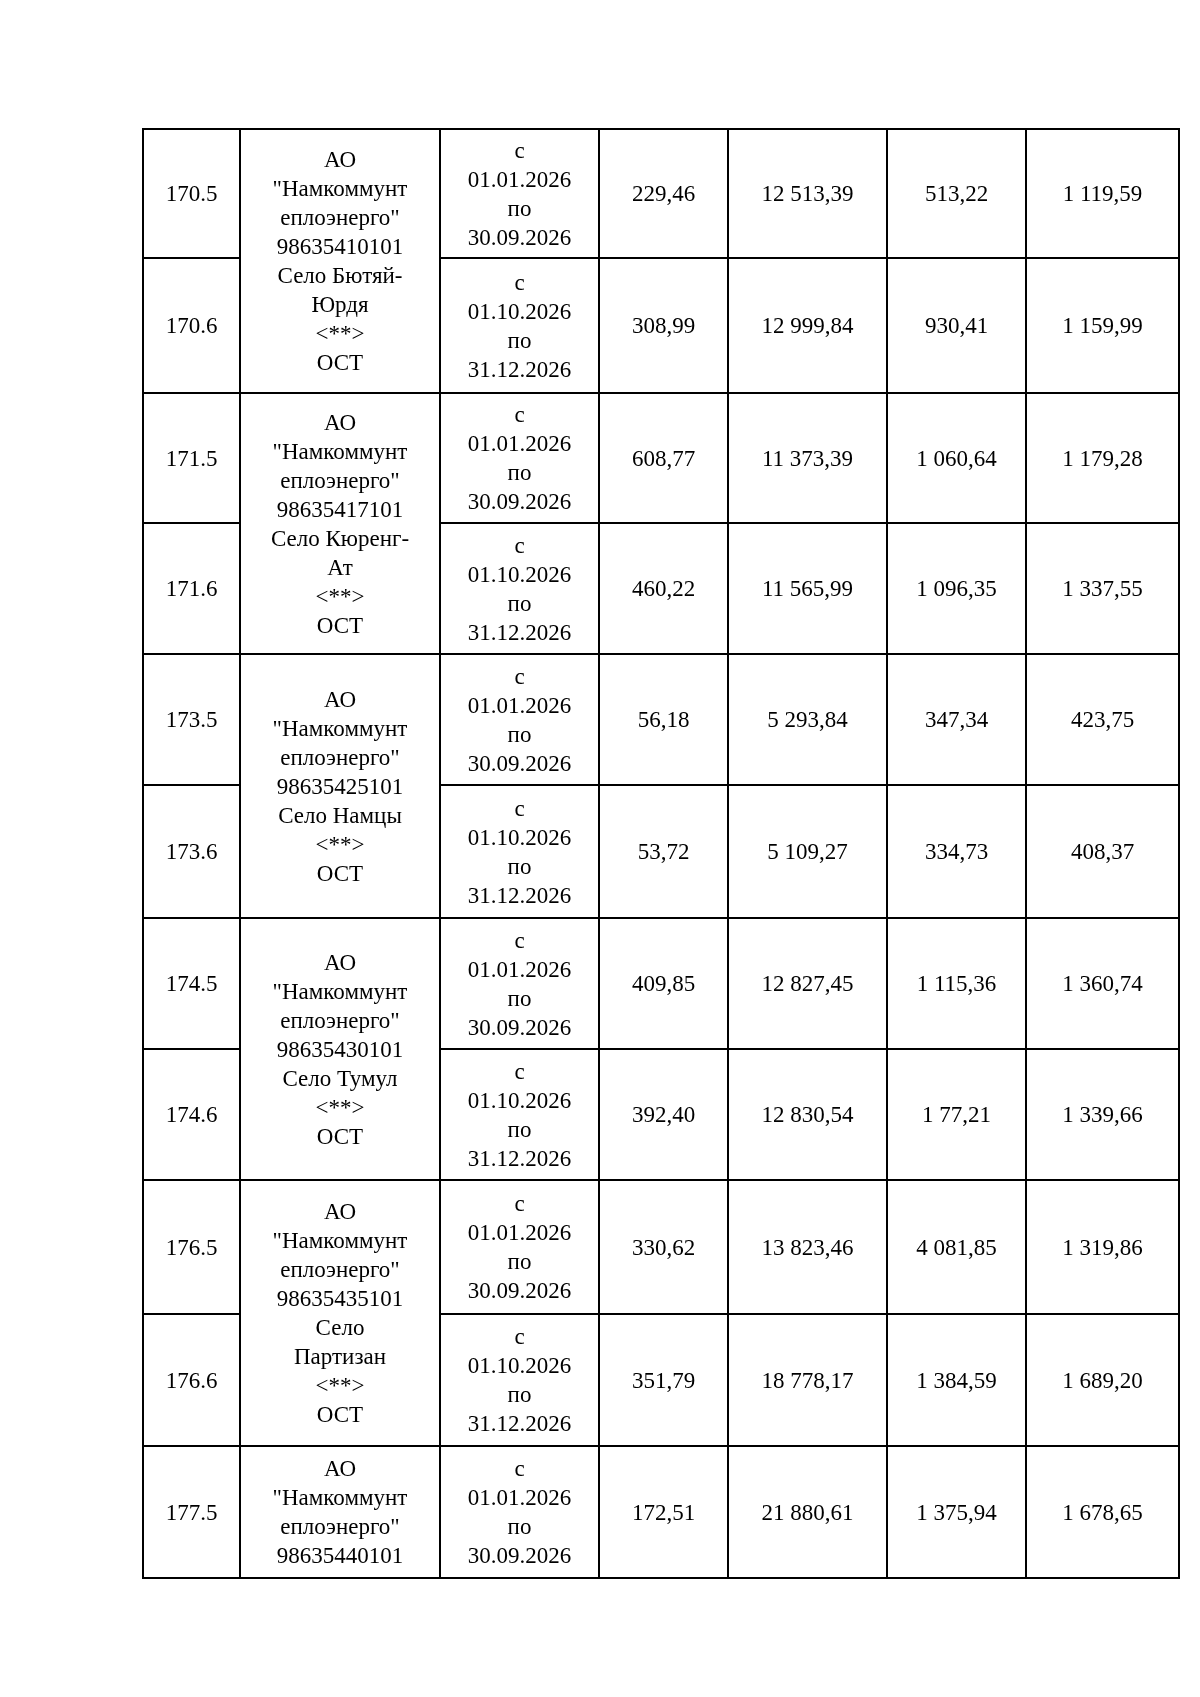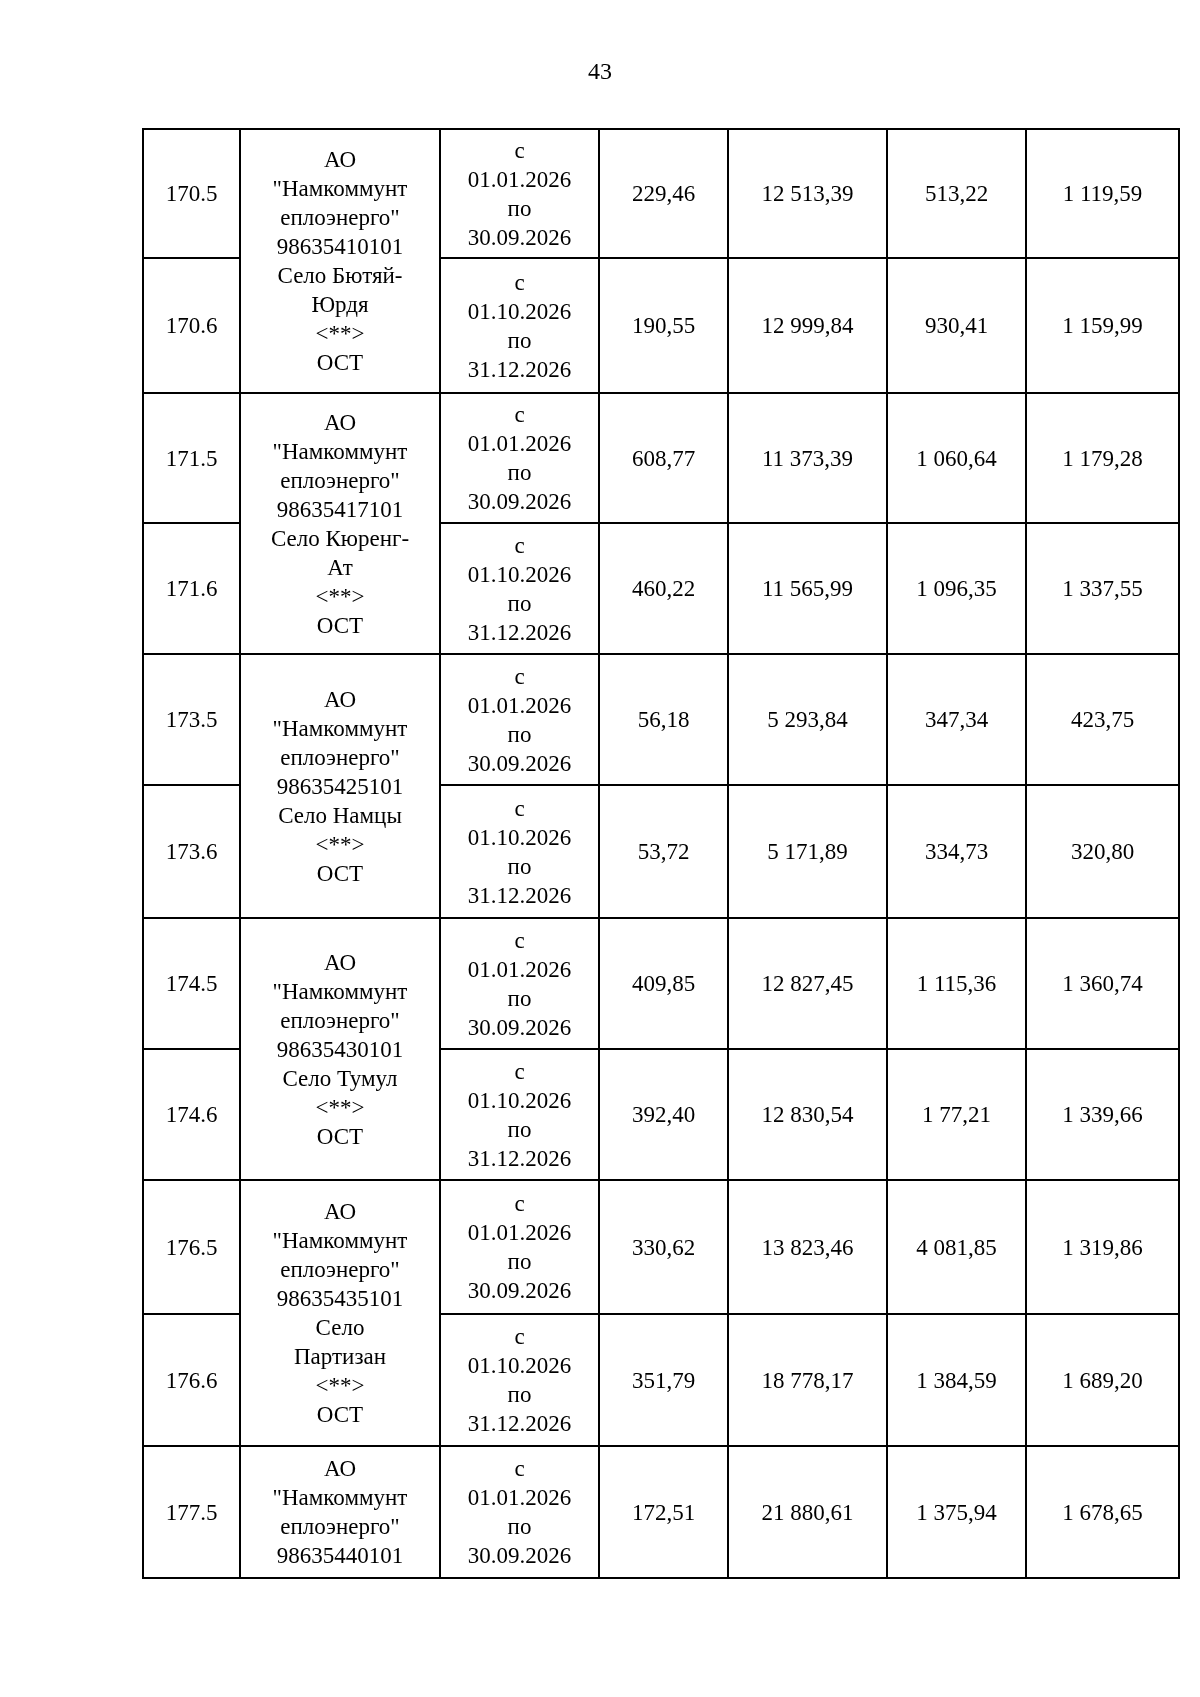--- a/index.html
+++ b/index.html
@@ -38,21 +38,20 @@
     padding:0 4px;
     overflow:hidden;
   }
   td.no-top{border-top:none;}
 </style>
 </head>
 <body>
 
 <div class="page">
 
-  <div class="page-number">43</div>
 
   <table class="tariff-table">
     <colgroup>
       <col style="width:97px">
       <col style="width:200px">
       <col style="width:159px">
       <col style="width:129px">
       <col style="width:159px">
       <col style="width:139px">
       <col style="width:153px">
@@ -78,21 +77,21 @@
         <td>513,22</td>
         <td>1 119,59</td>
       </tr>
 
       <tr style="height:135px">
         <td>170.6</td>
         <td>с
 01.10.2026
 по
 31.12.2026</td>
-        <td>190,55</td>
+        <td>308,99</td>
         <td>12 999,84</td>
         <td>930,41</td>
         <td>1 159,99</td>
       </tr>
 
       <tr style="height:130px">
         <td>171.5</td>
         <td rowspan="2">АО
 "Намкоммунт
 еплоэнерго"
@@ -142,23 +141,23 @@
         <td>423,75</td>
       </tr>
 
       <tr style="height:133px">
         <td>173.6</td>
         <td>с
 01.10.2026
 по
 31.12.2026</td>
         <td>53,72</td>
-        <td>5 171,89</td>
+        <td>5 109,27</td>
         <td>334,73</td>
-        <td>320,80</td>
+        <td>408,37</td>
       </tr>
 
       <tr style="height:131px">
         <td>174.5</td>
         <td rowspan="2">АО
 "Намкоммунт
 еплоэнерго"
 98635430101
 Село Тумул
 &lt;**&gt;

